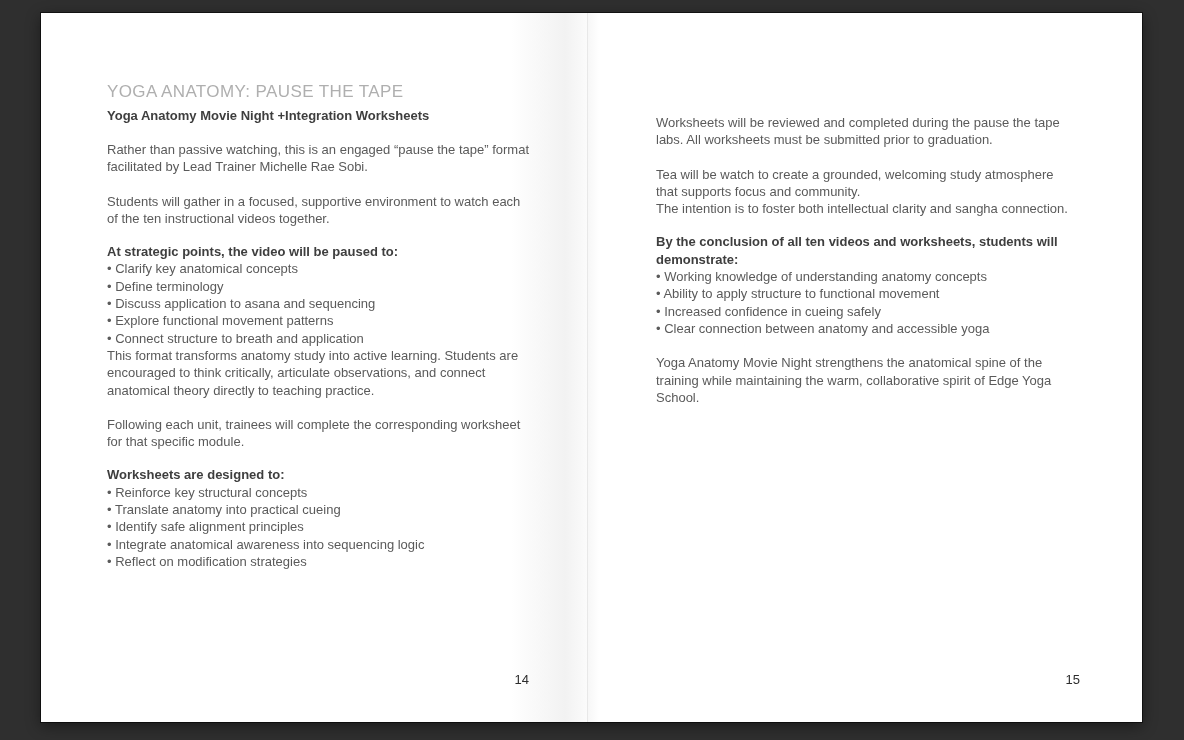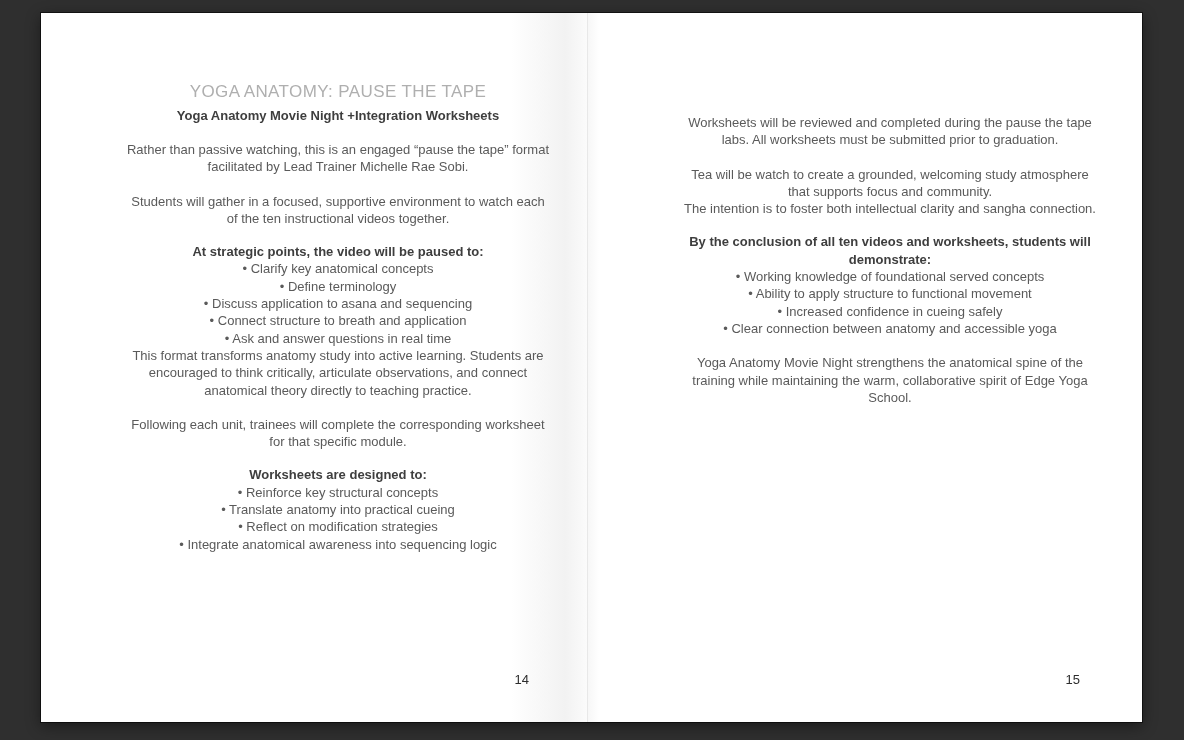--- a/index.html
+++ b/index.html
@@ -15,21 +15,21 @@
     margin:0;padding:0;width:1184px;height:740px;overflow:hidden;
     background:var(--bg);
     font-family:"Liberation Sans","DejaVu Sans",sans-serif;
   }
   .spread{
     position:absolute;left:41px;top:13px;width:1101px;height:709px;
     display:flex;
     background:var(--page);
     box-shadow:0 0 0 1px rgba(0,0,0,0.55),0 4px 14px rgba(0,0,0,0.45);
   }
-  .page{position:relative;height:100%;box-sizing:border-box;text-align:center;}
+  .page{position:relative;height:100%;box-sizing:border-box;}
   .page-left{
     width:547px;
     background:linear-gradient(to right,#ffffff 0%,#ffffff 86%,#f2f2f2 96%,#fbfbfb 100%);
     border-right:1px solid var(--gutter-line);
   }
   .page-right{
     flex:1;
     background:linear-gradient(to right,#f7f7f7 0%,#ffffff 2%,#ffffff 100%);
   }
   .content-left{padding:68px 18px 0 66px;}
@@ -69,48 +69,49 @@
       <h2 class="doc-subtitle">Yoga Anatomy Movie Night +Integration Worksheets</h2>
       <div class="blocks">
           <p class="block t-para">Rather than passive watching, this is an engaged “pause the tape” format
 facilitated by Lead Trainer Michelle Rae Sobi.</p>
           <p class="block t-para">Students will gather in a focused, supportive environment to watch each
 of the ten instructional videos together.</p>
           <p class="block t-heading">At strategic points, the video will be paused to:</p>
           <p class="block t-bullet">• Clarify key anatomical concepts</p>
           <p class="block t-bullet">• Define terminology</p>
           <p class="block t-bullet">• Discuss application to asana and sequencing</p>
+          <p class="block t-bullet">• Explore functional movement patterns</p>
           <p class="block t-bullet">• Connect structure to breath and application</p>
-          <p class="block t-bullet">• Ask and answer questions in real time</p>
           <p class="block t-italic">This format transforms anatomy study into active learning. Students are
 encouraged to think critically, articulate observations, and connect
 anatomical theory directly to teaching practice.</p>
           <p class="block t-para">Following each unit, trainees will complete the corresponding worksheet
 for that specific module.</p>
           <p class="block t-heading">Worksheets are designed to:</p>
           <p class="block t-bullet">• Reinforce key structural concepts</p>
           <p class="block t-bullet">• Translate anatomy into practical cueing</p>
+          <p class="block t-bullet">• Identify safe alignment principles</p>
+          <p class="block t-bullet">• Integrate anatomical awareness into sequencing logic</p>
           <p class="block t-bullet">• Reflect on modification strategies</p>
-          <p class="block t-bullet">• Integrate anatomical awareness into sequencing logic</p>
         </div>
     </div>
     <div class="pagenum pagenum-left">14</div>
   </div>
 
   <div class="page page-right">
     <div class="content-right">
       <div class="blocks">
           <p class="block t-para">Worksheets will be reviewed and completed during the pause the tape
 labs. All worksheets must be submitted prior to graduation.</p>
           <p class="block t-para">Tea will be watch to create a grounded, welcoming study atmosphere
 that supports focus and community.</p>
           <p class="block t-line">The intention is to foster both intellectual clarity and sangha connection.</p>
           <p class="block t-heading">By the conclusion of all ten videos and worksheets, students will
 demonstrate:</p>
-          <p class="block t-bullet">• Working knowledge of foundational served concepts</p>
+          <p class="block t-bullet">• Working knowledge of understanding anatomy concepts</p>
           <p class="block t-bullet">• Ability to apply structure to functional movement</p>
           <p class="block t-bullet">• Increased confidence in cueing safely</p>
           <p class="block t-bullet">• Clear connection between anatomy and accessible yoga</p>
           <p class="block t-para">Yoga Anatomy Movie Night strengthens the anatomical spine of the
 training while maintaining the warm, collaborative spirit of Edge Yoga
 School.</p>
         </div>
     </div>
     <div class="pagenum pagenum-right">15</div>
   </div>

